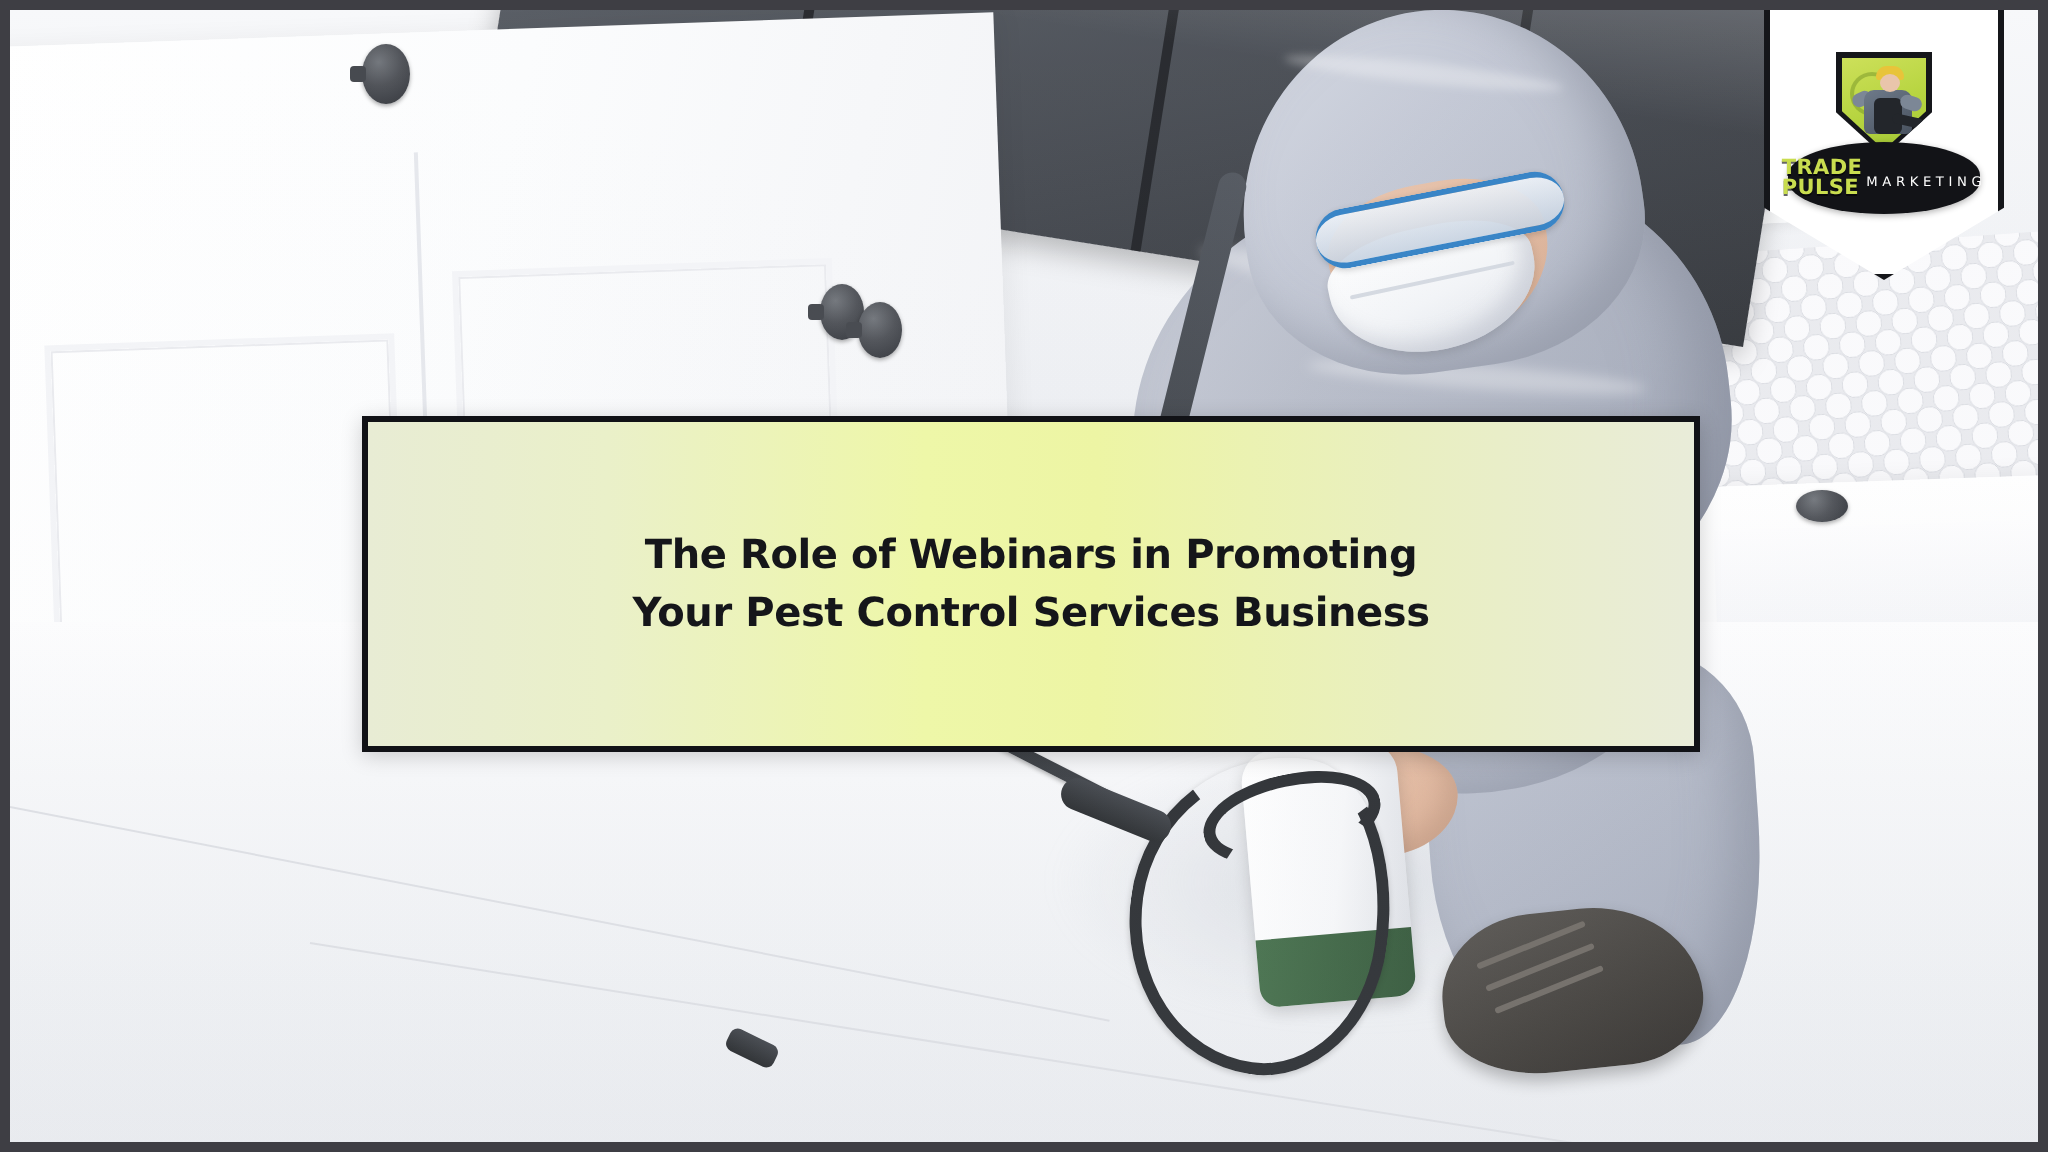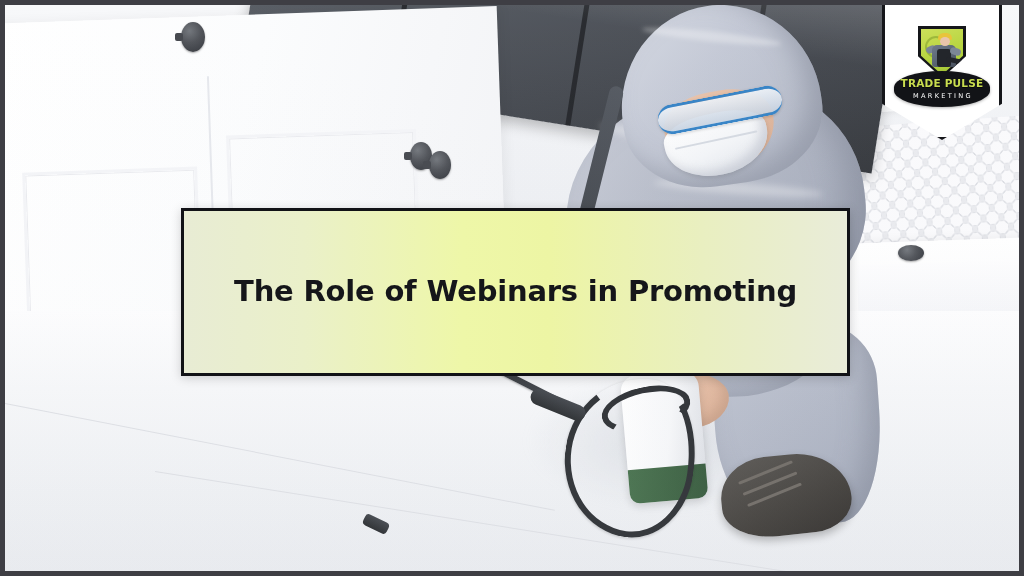--- a/index.html
+++ b/index.html
@@ -326,21 +326,21 @@
     border:3px solid #111216;
     box-shadow:0 2px 10px rgba(0,0,0,.18);
     display:flex; align-items:center; justify-content:center;
   }
   #title-text{
     width:100%;
     text-align:center;
     color:#15161a;
     font-family:"DejaVu Sans", sans-serif;
     font-weight:bold;
-    font-size:29px;
+    font-size:20px;
     line-height:1.43;
     letter-spacing:-0.2px;
     padding:0 26px;
   }
   #title-text .line{ display:block; white-space:nowrap; }
 
   
   #logo-pennant{
     position:absolute;
     left:877px; top:-4px;
@@ -408,21 +408,21 @@
     background:#23262b; border-radius:3px; transform:rotate(12deg);
   }
 
   
   .badge{
     position:relative;
     margin-top:-7px;
     width:96px; height:36px;
     background:#121317;
     border-radius:50% / 46%;
-    display:flex; flex-direction:column;
+    display:flex; 
     align-items:center; justify-content:center;
     box-shadow:0 1px 3px rgba(0,0,0,.3);
   }
   .badge .t1{
     color:#c9dd4f;
     font-family:"DejaVu Sans", sans-serif;
     font-weight:bold;
     font-size:10.5px;
     letter-spacing:.2px;
     line-height:1;
@@ -514,20 +514,21 @@
       <div class="wand"></div>
       <div class="wand-grip"></div>
       <div class="wand-tip"></div>
 
       <div class="photo-tone"></div>
     </div>
 
     <div id="title-banner">
       <div id="title-text">
         <span class="line">The Role of Webinars in Promoting</span>
+        <span class="line">Your Pest Control Services Business</span>
       </div>
     </div>
 
     <div id="logo-pennant">
       <div class="inner">
         <div class="shield">
           <div class="fill"></div>
           <div class="swirl"></div>
           <div class="wk wk-arm-l"></div>
           <div class="wk wk-torso"></div>

